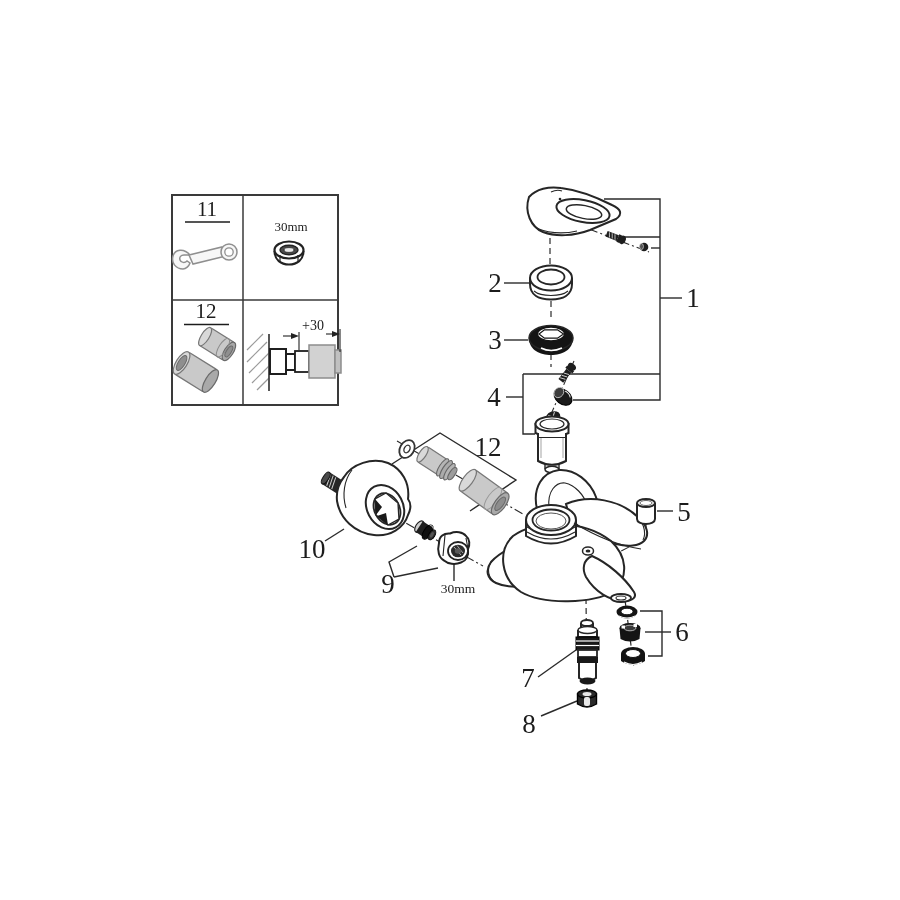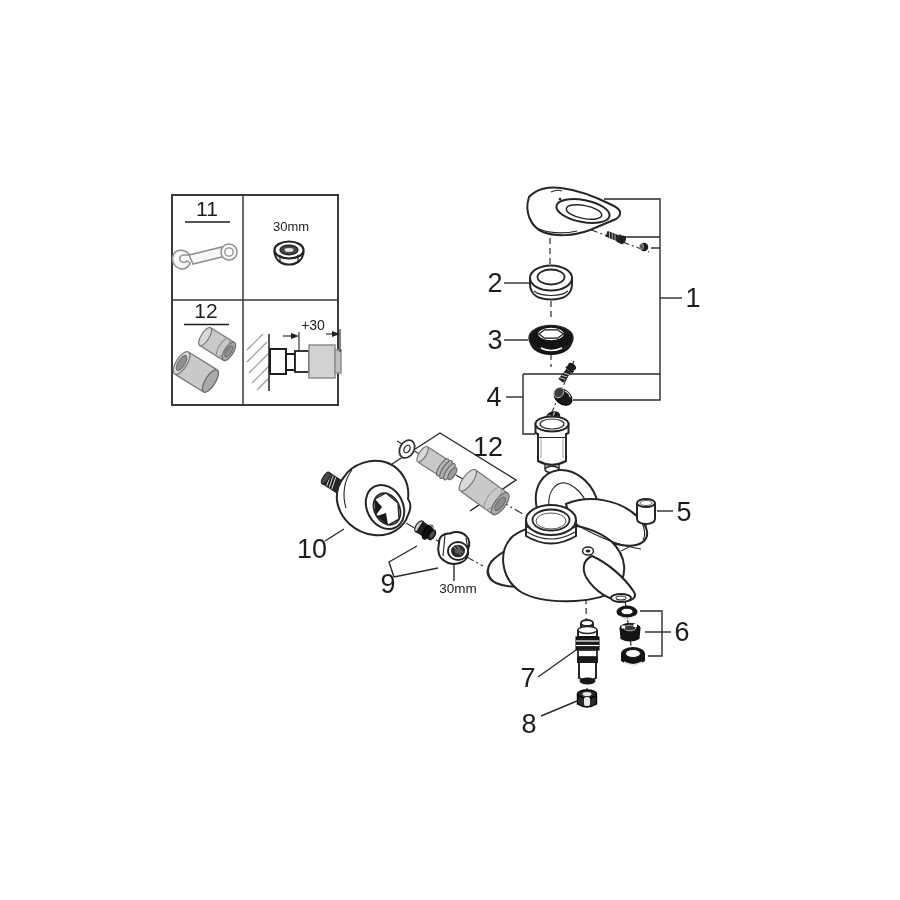--- a/index.html
+++ b/index.html
@@ -1,16 +1,16 @@
 <!DOCTYPE html>
 <html><head>
 <meta charset="utf-8">
 <style>
   html,body{margin:0;padding:0;background:#fff;}
-  #stage{position:relative;width:776px;height:900px;background:#fff;font-family:Liberation Sans, sans-serif;}
+  #stage{position:relative;width:776px;height:900px;background:#fff;font-family:Liberation Serif, serif;}
   svg{display:block;}
   .ln{stroke:#2b2b2b;stroke-width:1.4;fill:none;}
   .ln2{stroke:#262626;stroke-width:2;fill:#fff;}
   .thin{stroke:#262626;stroke-width:1.1;fill:none;}
   .dashed{stroke:#2b2b2b;stroke-width:1.2;fill:none;stroke-dasharray:6 4;}
   .dashdot{stroke:#2b2b2b;stroke-width:1.1;fill:none;stroke-dasharray:9 3 2 3;}
   .gray{fill:#c9c9c9;stroke:#777;stroke-width:1.3;}
   .grayl{fill:#d9d9d9;stroke:#777;stroke-width:1.2;}
   .grayd{fill:#a9a9a9;stroke:#6a6a6a;stroke-width:1.2;}
   .callout{font-size:27px;fill:#1c1c1c;text-anchor:middle;}

